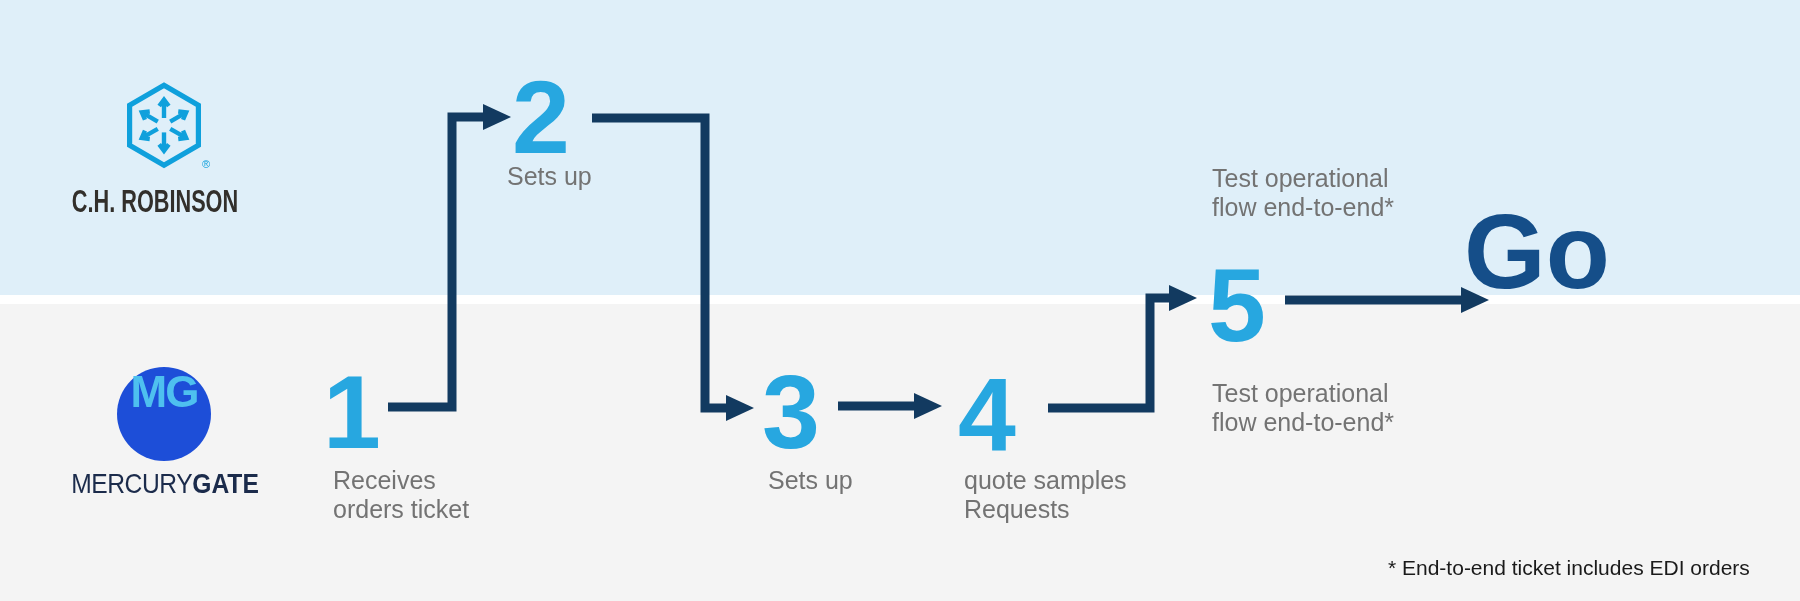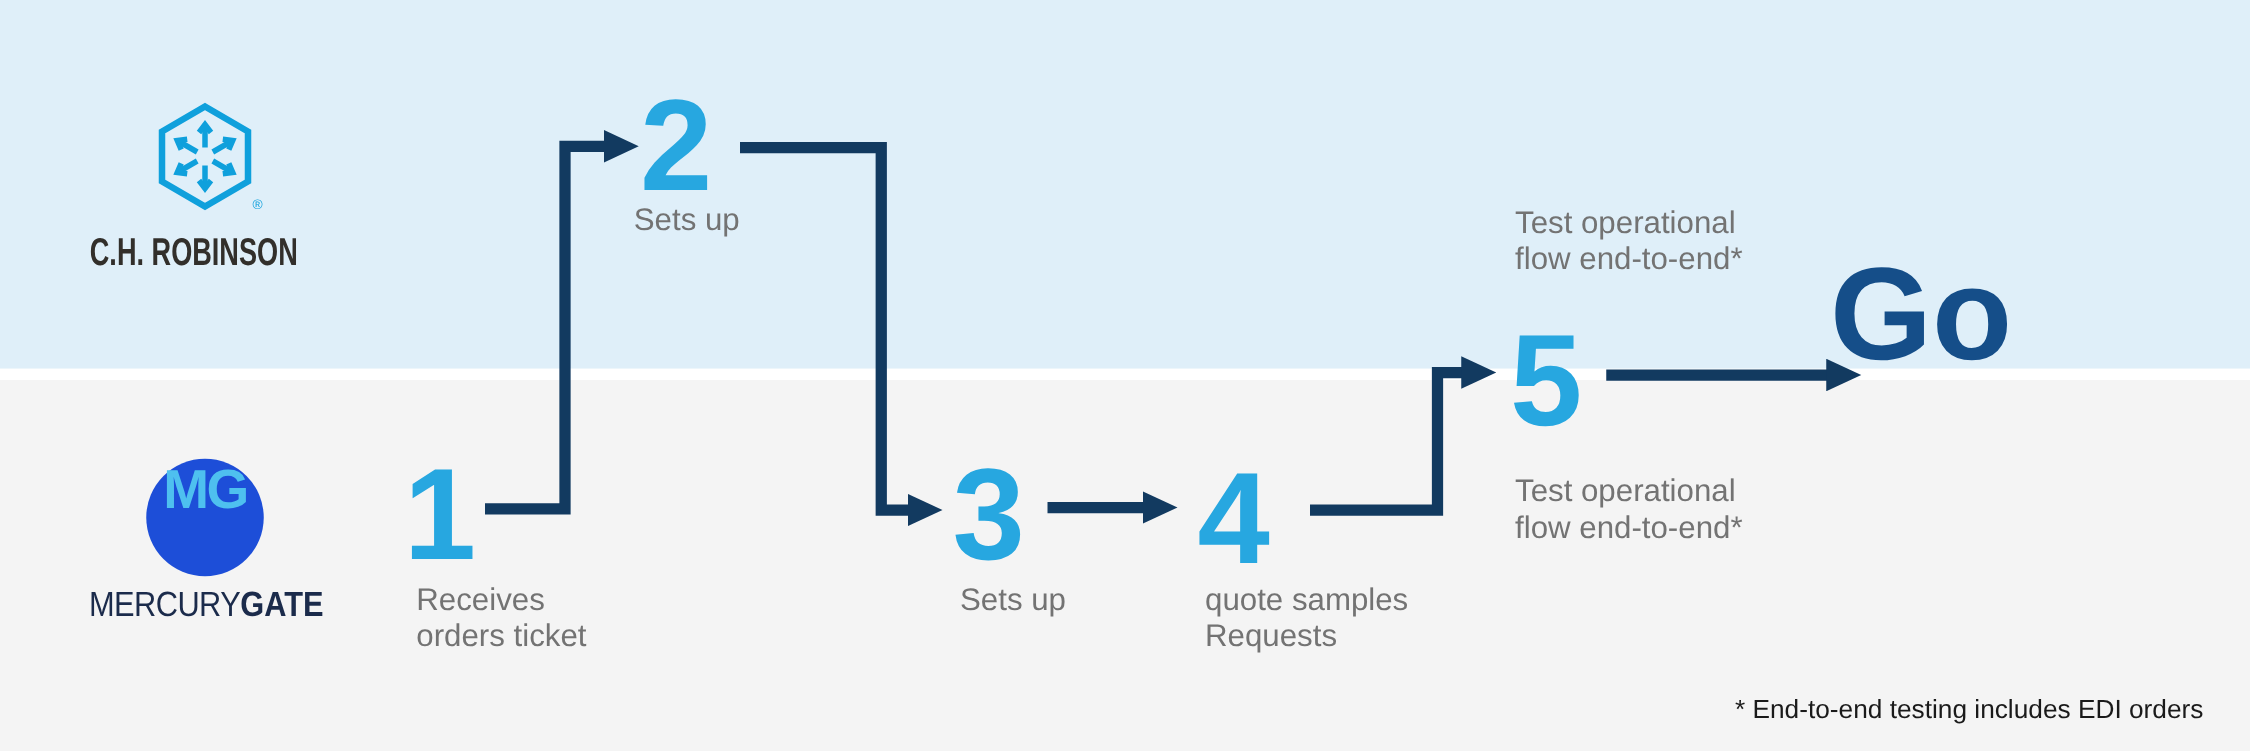--- a/index.html
+++ b/index.html
@@ -144,15 +144,15 @@
   </div>
   <div class="step-label l5b">
     <span>Test operational</span>
     <span>flow end-to-end*</span>
   </div>
 
   <div class="go-live">
     <span>Go</span>
   </div>
 
-  <div class="footnote">* End-to-end testing includes EDI orders</div>
+  <div class="footnote">* End-to-end ticket includes EDI orders</div>
 
 </div>
 
 </body></html>

